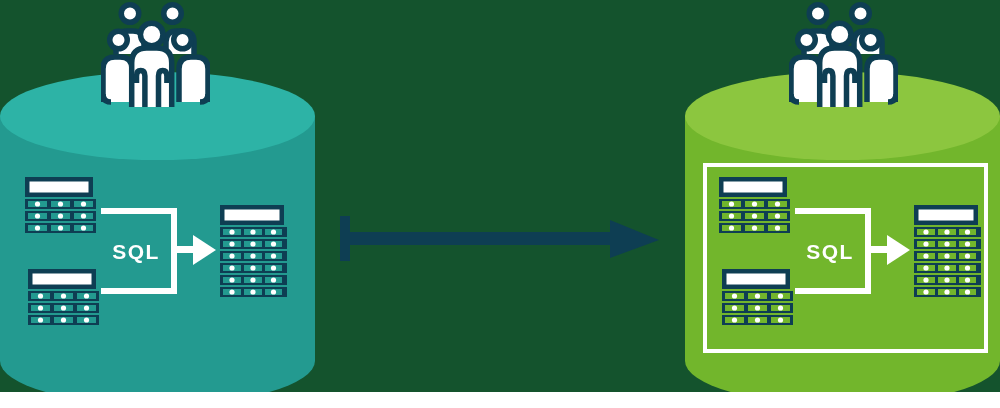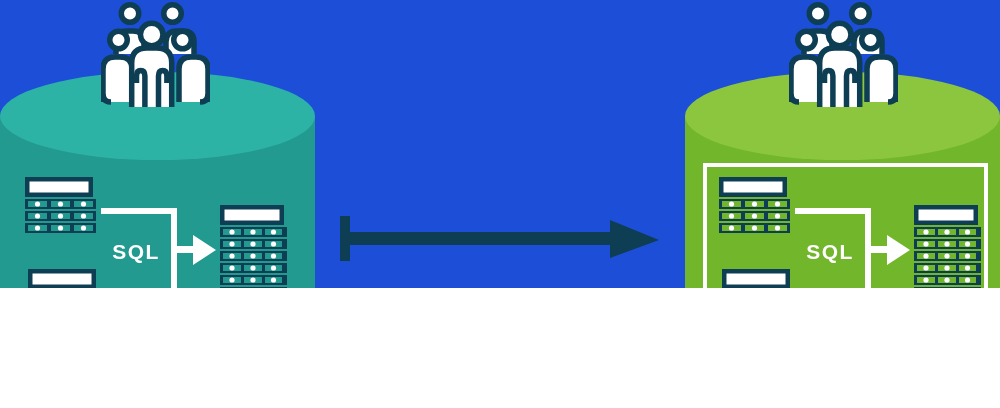--- a/index.html
+++ b/index.html
@@ -1,16 +1,16 @@
 <!DOCTYPE html>
 <html><head>
 <meta charset="utf-8">
 <style>
   html,body{margin:0;padding:0;background:#ffffff;}
-  .canvas{position:relative;width:1000px;height:288px;background:#1d4ed8;overflow:hidden;
+  .canvas{position:relative;width:1000px;height:392px;background:#14532d;overflow:hidden;
           font-family:"Liberation Sans",sans-serif;}
   .abs{position:absolute;}
 
   
   .cyl-body{position:absolute;width:315px;top:116px;height:289px;
             border-radius:0 0 50% 50% / 0 0 44px 44px;}
   .cyl-top{position:absolute;width:315px;top:72px;height:88px;border-radius:50%;}
   .cyl-left  .cyl-body{left:0;background:#239a90;}
   .cyl-left  .cyl-top {left:0;background:#2db3a6;}
   .cyl-right .cyl-body{left:685px;background:#72b62c;}

